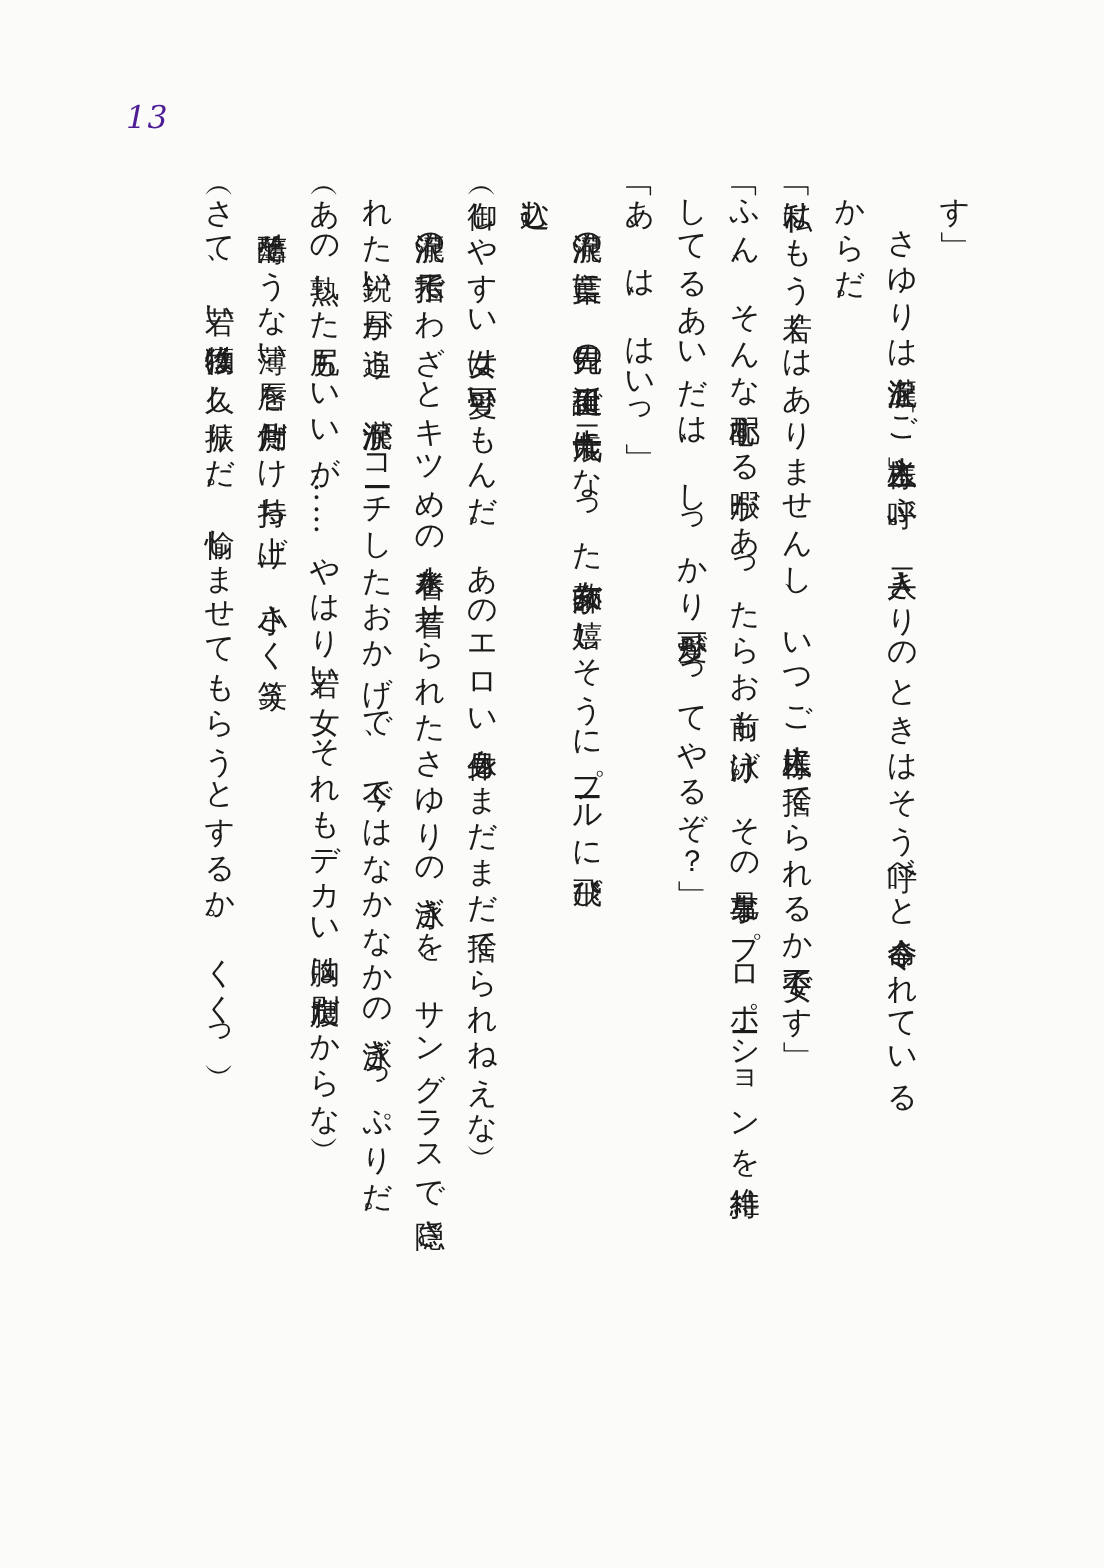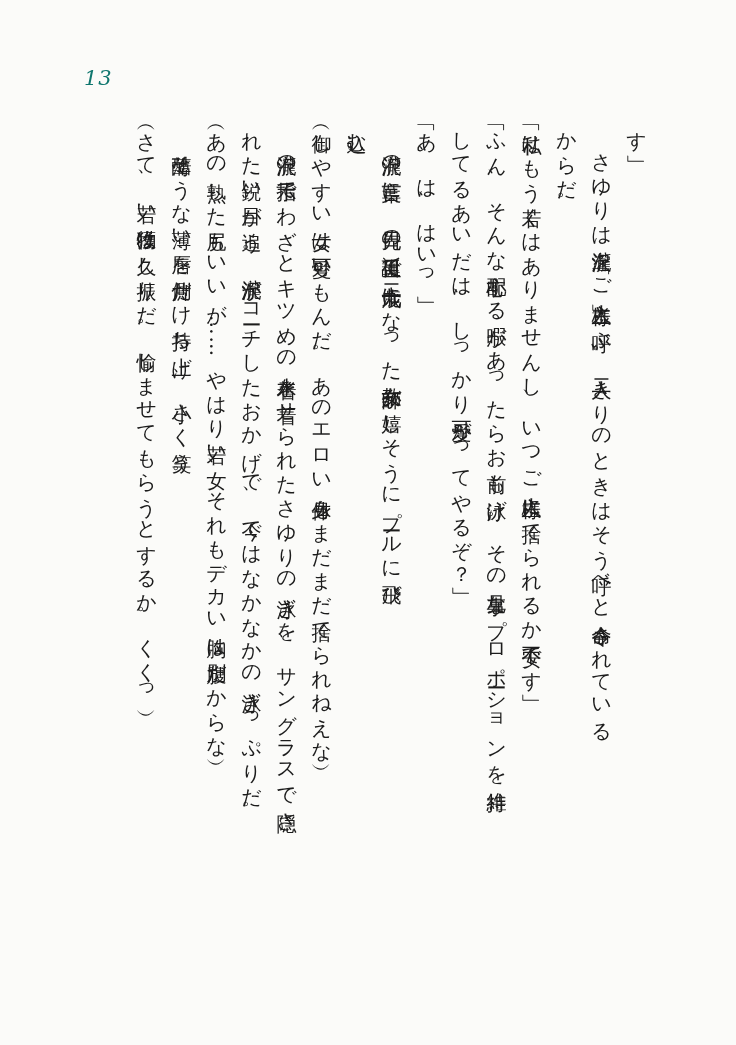--- a/index.html
+++ b/index.html
@@ -14,21 +14,21 @@
     background: #fbfbf9;
     overflow: hidden;
     font-family: "DejaVu Serif", "Liberation Serif", serif;
   }
   .page-number {
     position: absolute;
     left: 84px;
     top: 66px;
     font-size: 21px;
     font-style: italic;
-    color: #0f766e;
+    color: #4c1d95;
     letter-spacing: 1px;
   }
   .text-block {
     position: absolute;
     top: 118px;
     right: 82px;
     height: 812px;
     writing-mode: vertical-rl;
     text-orientation: mixed;
     font-size: 20px;

